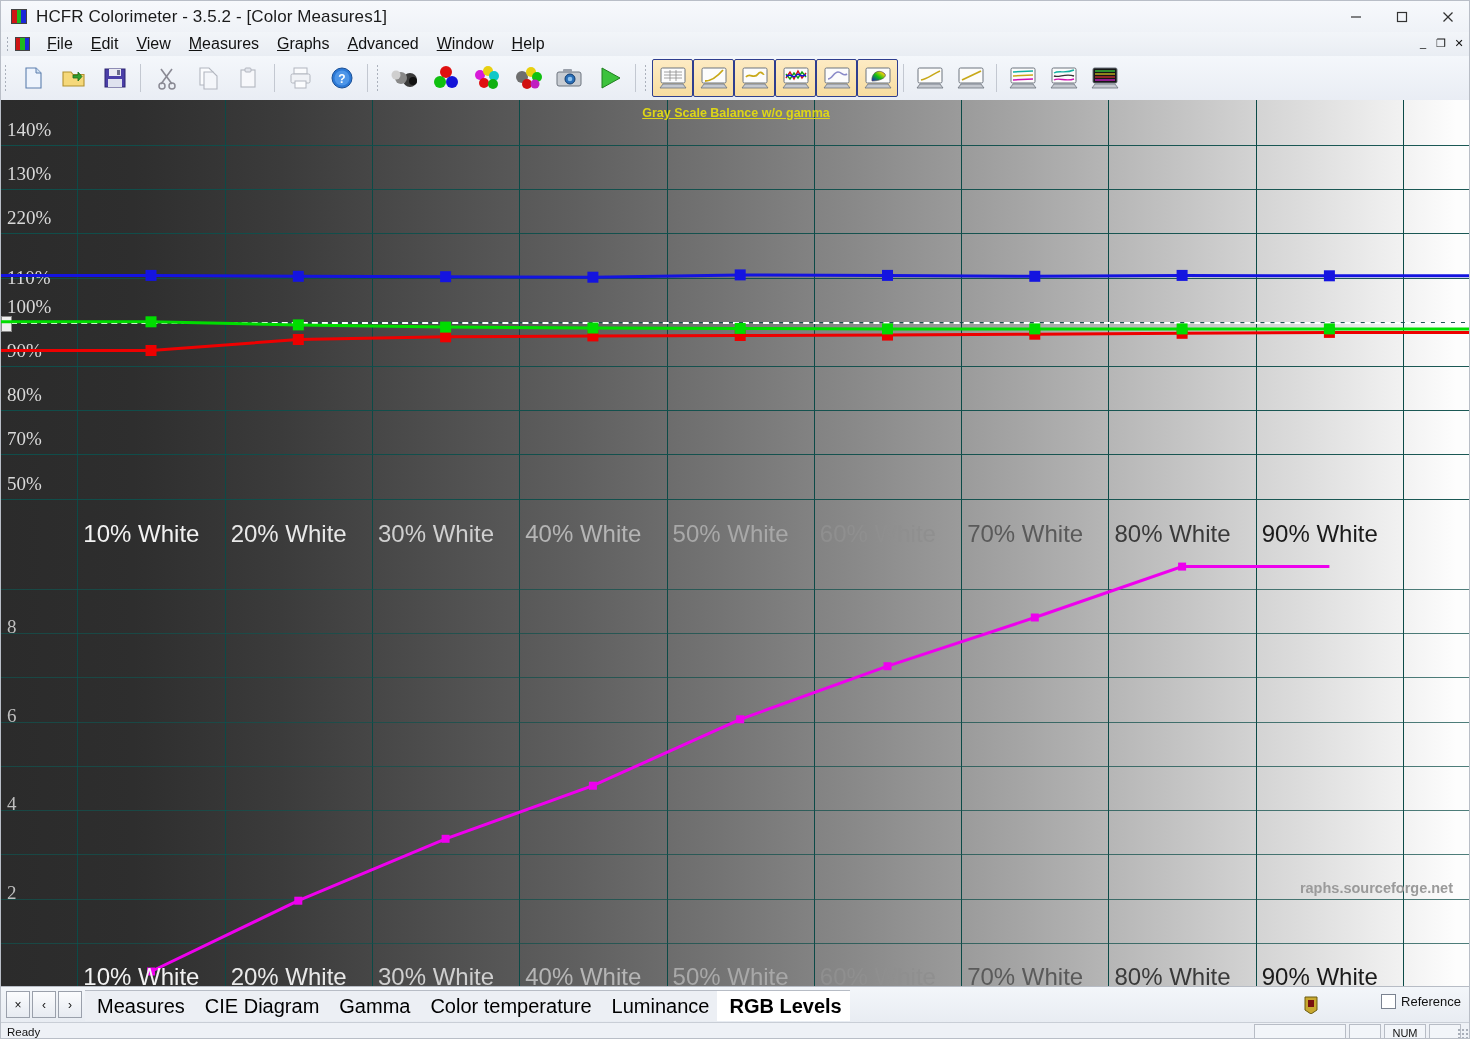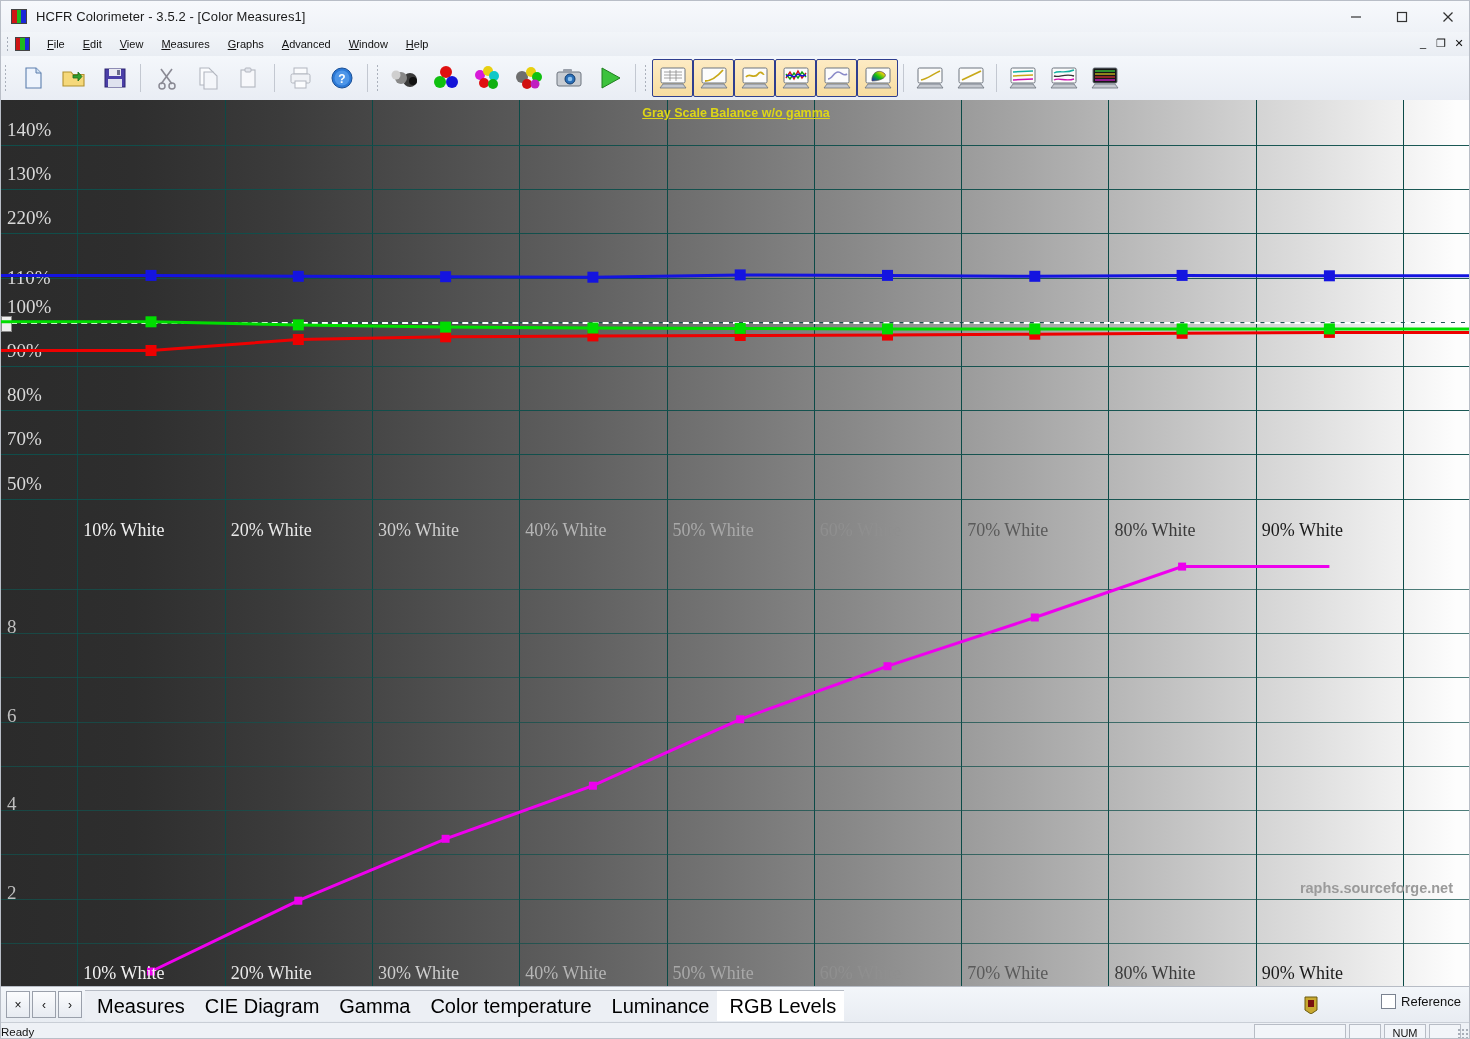--- a/index.html
+++ b/index.html
@@ -23,38 +23,38 @@
     position: absolute; left:0; top:0; width:1470px; height:31px;
     background: linear-gradient(180deg,#f7f9fc 0%, #eff2f7 100%);
     display:flex; align-items:center;
   }
   .app-logo {
     width:16px; height:15px; margin-left:10px; margin-right:9px;
     display:flex; border:1px solid #444; box-sizing:border-box; background:#111;
   }
   .app-logo i { flex:1; height:100%; display:block; }
   .app-logo i.r{background:#d01515;} .app-logo i.g{background:#1fb81f;} .app-logo i.b{background:#1b27d8;}
-  .title-text { font-size:13px; color:#1a1a1a; letter-spacing:.1px; }
+  .title-text { font-size:17px; color:#1a1a1a; letter-spacing:.1px; }
   .winbtns { position:absolute; right:0; top:0; height:31px; display:flex; }
   .winbtn { width:46px; height:31px; display:flex; align-items:center; justify-content:center;
             font-size:14px; color:#333; }
   .winbtn svg { display:block; }
 
   
   .menubar {
     position:absolute; left:0; top:31px; width:1470px; height:24px;
     background: linear-gradient(180deg,#f2f5f9 0%, #e9edf3 100%);
     display:flex; align-items:center;
     border-bottom:1px solid #dfe3ea;
   }
   .grip { width:4px; height:16px; margin-left:5px; margin-right:3px;
           background-image: radial-gradient(circle, #9aa1ad 0.8px, transparent 1px);
           background-size: 3px 4px; opacity:.85; }
   .menubar .app-logo { margin-left:2px; margin-right:8px; width:15px; height:14px; }
-  .menu-item { font-size:11px; color:#111; padding:3px 9px; white-space:nowrap; cursor:default; }
+  .menu-item { font-size:16px; color:#111; padding:3px 9px; white-space:nowrap; cursor:default; }
   .menu-item u { text-decoration: underline; }
   .mdi-btns { position:absolute; right:4px; top:2px; display:flex; gap:2px; }
   .mdi-btn { width:16px; height:18px; display:flex; align-items:center; justify-content:center;
              font-size:11px; color:#111; font-family:"Liberation Sans", sans-serif; }
 
   
   .toolbar {
     position:absolute; left:0; top:55px; width:1470px; height:44px;
     background: linear-gradient(180deg,#f4f7fb 0%, #e9edf4 100%);
     border-bottom:1px solid #c8ccd4;
@@ -71,21 +71,21 @@
 
   
   .plot { position:absolute; left:0; top:99px; width:1470px; height:886px; overflow:hidden; }
   .plot-bg { position:absolute; inset:0; }
   .vline { position:absolute; top:0; bottom:0; width:1px; background:#0c4a47; }
   .hline { position:absolute; left:0; right:0; height:1px; background:#0f4f4c; opacity:.95; }
   .hline.faint { background:#13514e; opacity:.75; }
   .ylabel { position:absolute; left:6px; color:#d9d9d9; font-size:19px;
             font-family:"Liberation Serif", serif; letter-spacing:0px; }
   .ylabel.small { color:#bfbfbf; }
-  .xlabel { position:absolute; font-family:Liberation Serif, serif; font-size:18px; white-space:nowrap; }
+  .xlabel { position:absolute; font-family:Liberation Sans, sans-serif; font-size:24px; white-space:nowrap; }
   .title-chart { position:absolute; top:105px; width:100%; text-align:center;
                  color:#ddd617; font-size:12.5px; font-weight:bold; }
   .watermark { position:absolute; right:18px; bottom:90px; color:#9a9a9a; font-size:14.5px; font-weight:bold; }
   .ref-dash { position:absolute; left:0; right:0; height:0;
               border-top:2px dashed #ffffff; }
   .ref-handle { position:absolute; left:0; width:9px; height:14px; background:#efefef; border:1px solid #888; }
 
   
   .tabbar {
     position:absolute; left:0; top:985px; width:1470px; height:36px;
@@ -96,30 +96,30 @@
   .tab-nav div { width:22px; height:25px; display:flex; align-items:center; justify-content:center;
                  border:1px solid #9aa0ab; background:linear-gradient(180deg,#fbfcfe,#e7ebf1);
                  font-size:12px; color:#111; }
   .tabs { position:absolute; left:84px; top:0px; display:flex; align-items:flex-end; height:34px; }
   .tab { position:relative; height:30px; display:flex; align-items:center;
          padding:0 8px 0 12px; font-size:20px; color:#000; background:#eceff4;
          border-top:1px solid #b7bcc5; }
   .tab .slash { position:absolute; right:-11px; top:0; height:30px; width:22px; overflow:hidden; }
   .tab .slash:before { content:""; position:absolute; left:0; top:-4px; width:1px; height:42px;
                        background:#b7bcc5; transform: rotate(17deg); transform-origin: top left; }
-  .tab.active { background:#ffffff; font-weight:normal; z-index:3; }
+  .tab.active { background:#ffffff; font-weight:bold; z-index:3; }
   .ref-check { position:absolute; right:10px; top:7px; display:flex; align-items:center; gap:5px; font-size:13px; color:#111; }
   .ref-box { width:13px; height:13px; border:1px solid #7a8290; background:#fff; }
   .tab-icon { position:absolute; right:152px; top:9px; width:16px; height:18px; }
   .statusbar {
     position:absolute; left:0; top:1021px; width:1470px; height:18px;
     background:#eef1f6; border-top:1px solid #c9ced6;
     display:flex; align-items:center; font-size:11.5px; color:#111;
   }
-  .status-ready { }
+  .status-ready { margin-left:6px; }
   .status-cells { position:absolute; right:10px; top:1px; display:flex; gap:3px; }
   .status-cell { height:15px; border:1px solid #b7bcc5; background:#f2f5f9;
                  font-size:11px; color:#111; display:flex; align-items:center; justify-content:center; }
   .grip-corner { position:absolute; right:2px; bottom:1px; width:12px; height:12px;
      background-image: radial-gradient(circle, #a8aeb8 0.9px, transparent 1px);
      background-size: 4px 4px; }
 </style>
 </head>
 <body>
 

